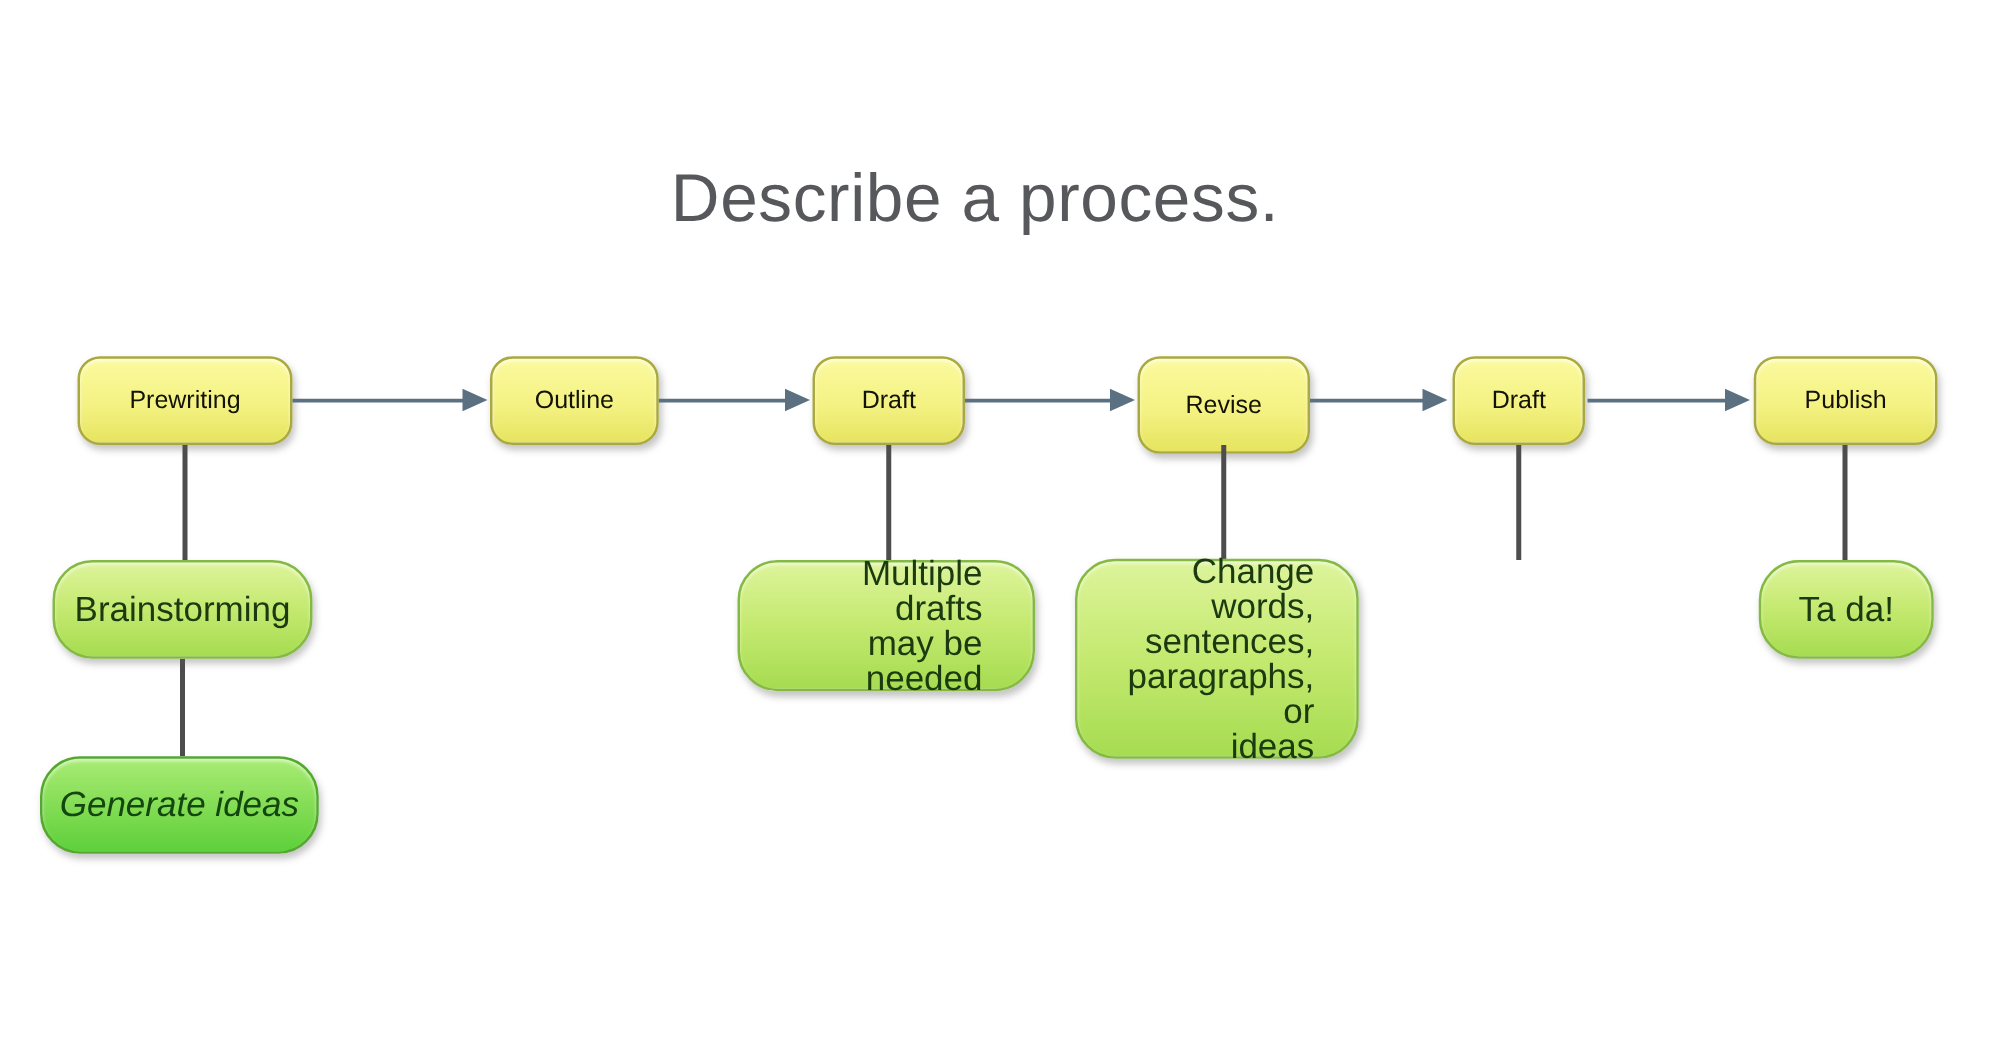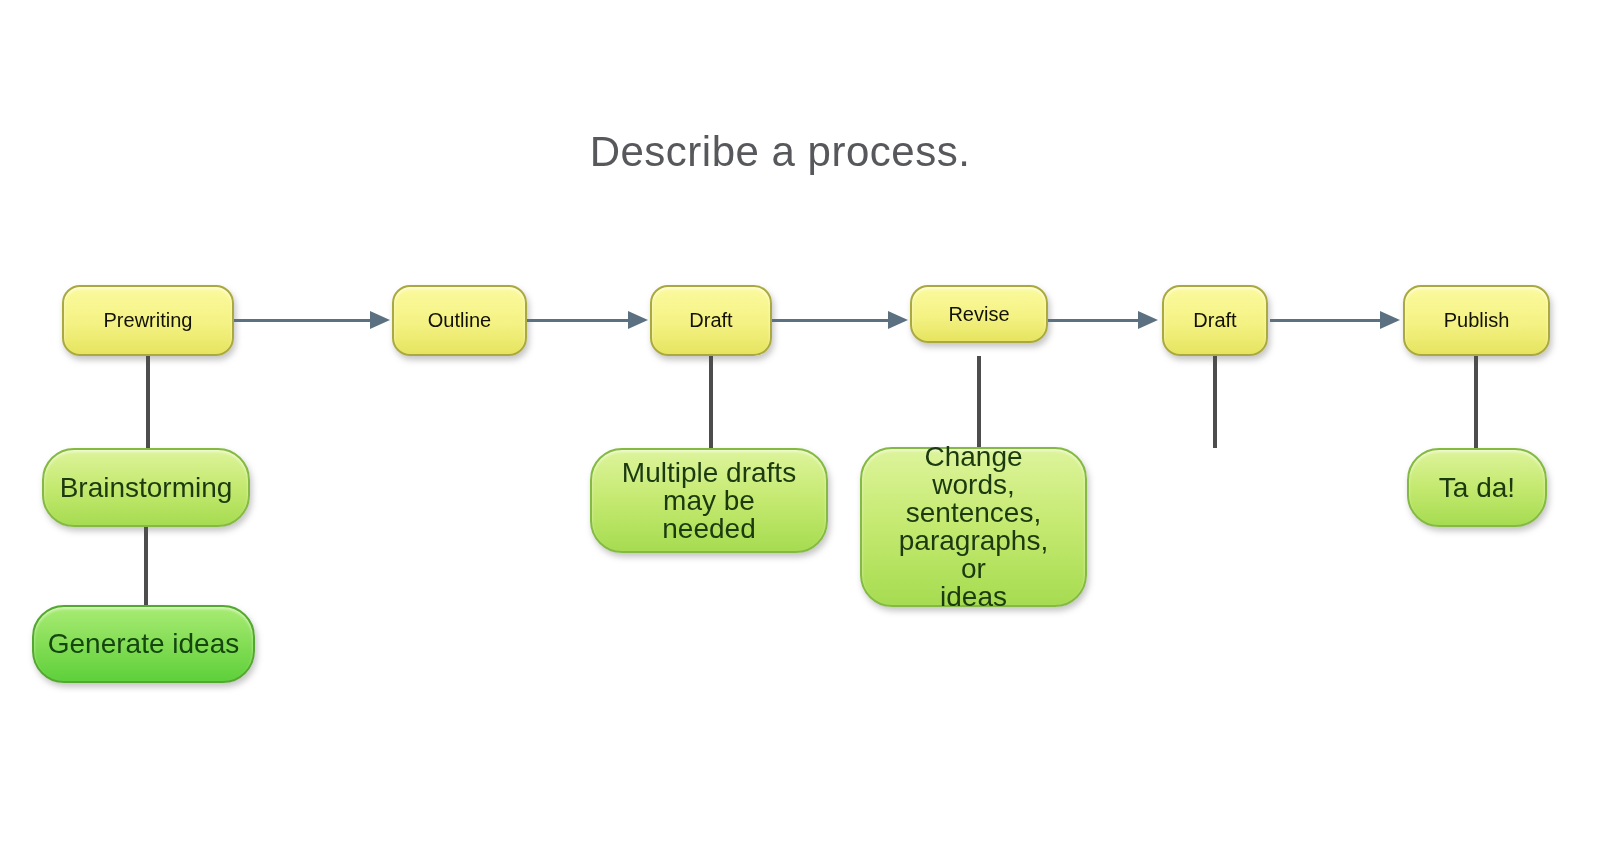--- a/index.html
+++ b/index.html
@@ -11,21 +11,21 @@
   }
   #canvas {
     position: relative;
     width: 1600px; height: 849px;
     background: #ffffff;
   }
   .title {
     position: absolute;
     left: 0; top: 128px; width: 1560px;
     text-align: center;
-    font-size: 42px;
+    font-size: 54px;
     font-weight: 400;
     color: var(--title-text, #57585b);
     letter-spacing: 0.5px;
   }
   
   .step {
     position: absolute;
     box-sizing: border-box;
     display: flex; align-items: center; justify-content: center;
     background: linear-gradient(180deg,
@@ -54,30 +54,31 @@
     box-shadow: 2px 4px 6px rgba(90,90,90,0.35),
                 inset 0 2px 3px rgba(255,255,255,0.55);
     font-size: 28px;
     line-height: 28px;
     color: #1b3a10;
     text-align: center;
     white-space: pre-line;
   }
   .note.multi {
     justify-content: flex-start;
-    text-align: center;
-    padding: 0 26px;
+    text-align: right;
+    padding: 0 40px;
   }
   .note.dark {
     background: linear-gradient(180deg,
       var(--note2-fill-top, #a8ec74) 0%,
       #84dd55 50%,
       var(--note2-fill-bottom, #5ed03b) 100%);
     border-color: var(--note2-border, #54a830);
     color: #14470f;
+    font-style: italic;
   }
   
   .arrow {
     position: absolute;
     height: 18px;
   }
   .arrow::before {
     content: "";
     position: absolute;
     left: 0; right: 15px; top: 7.5px; height: 3px;
@@ -101,21 +102,21 @@
 </head>
 <body>
 
 <div id="canvas">
 
   <div class="title">Describe a process.</div>
 
   <div class="step" style="left:62px;  top:285px; width:172px; height:71px">Prewriting</div>
   <div class="step" style="left:392px; top:285px; width:135px; height:71px">Outline</div>
   <div class="step" style="left:650px; top:285px; width:122px; height:71px">Draft</div>
-  <div class="step" style="left:910px; top:285px; width:138px; height:58px">Revise</div>
+  <div class="step" style="left:910px; top:285px; width:138px; height:78px">Revise</div>
   <div class="step" style="left:1162px; top:285px; width:106px; height:71px">Draft</div>
   <div class="step" style="left:1403px; top:285px; width:147px; height:71px">Publish</div>
 
   <div class="arrow" style="left:234px;  top:311px; width:156px">
       <span class="head"></span>
     </div>
   <div class="arrow" style="left:527px;  top:311px; width:121px">
       <span class="head"></span>
     </div>
   <div class="arrow" style="left:772px;  top:311px; width:136px">

